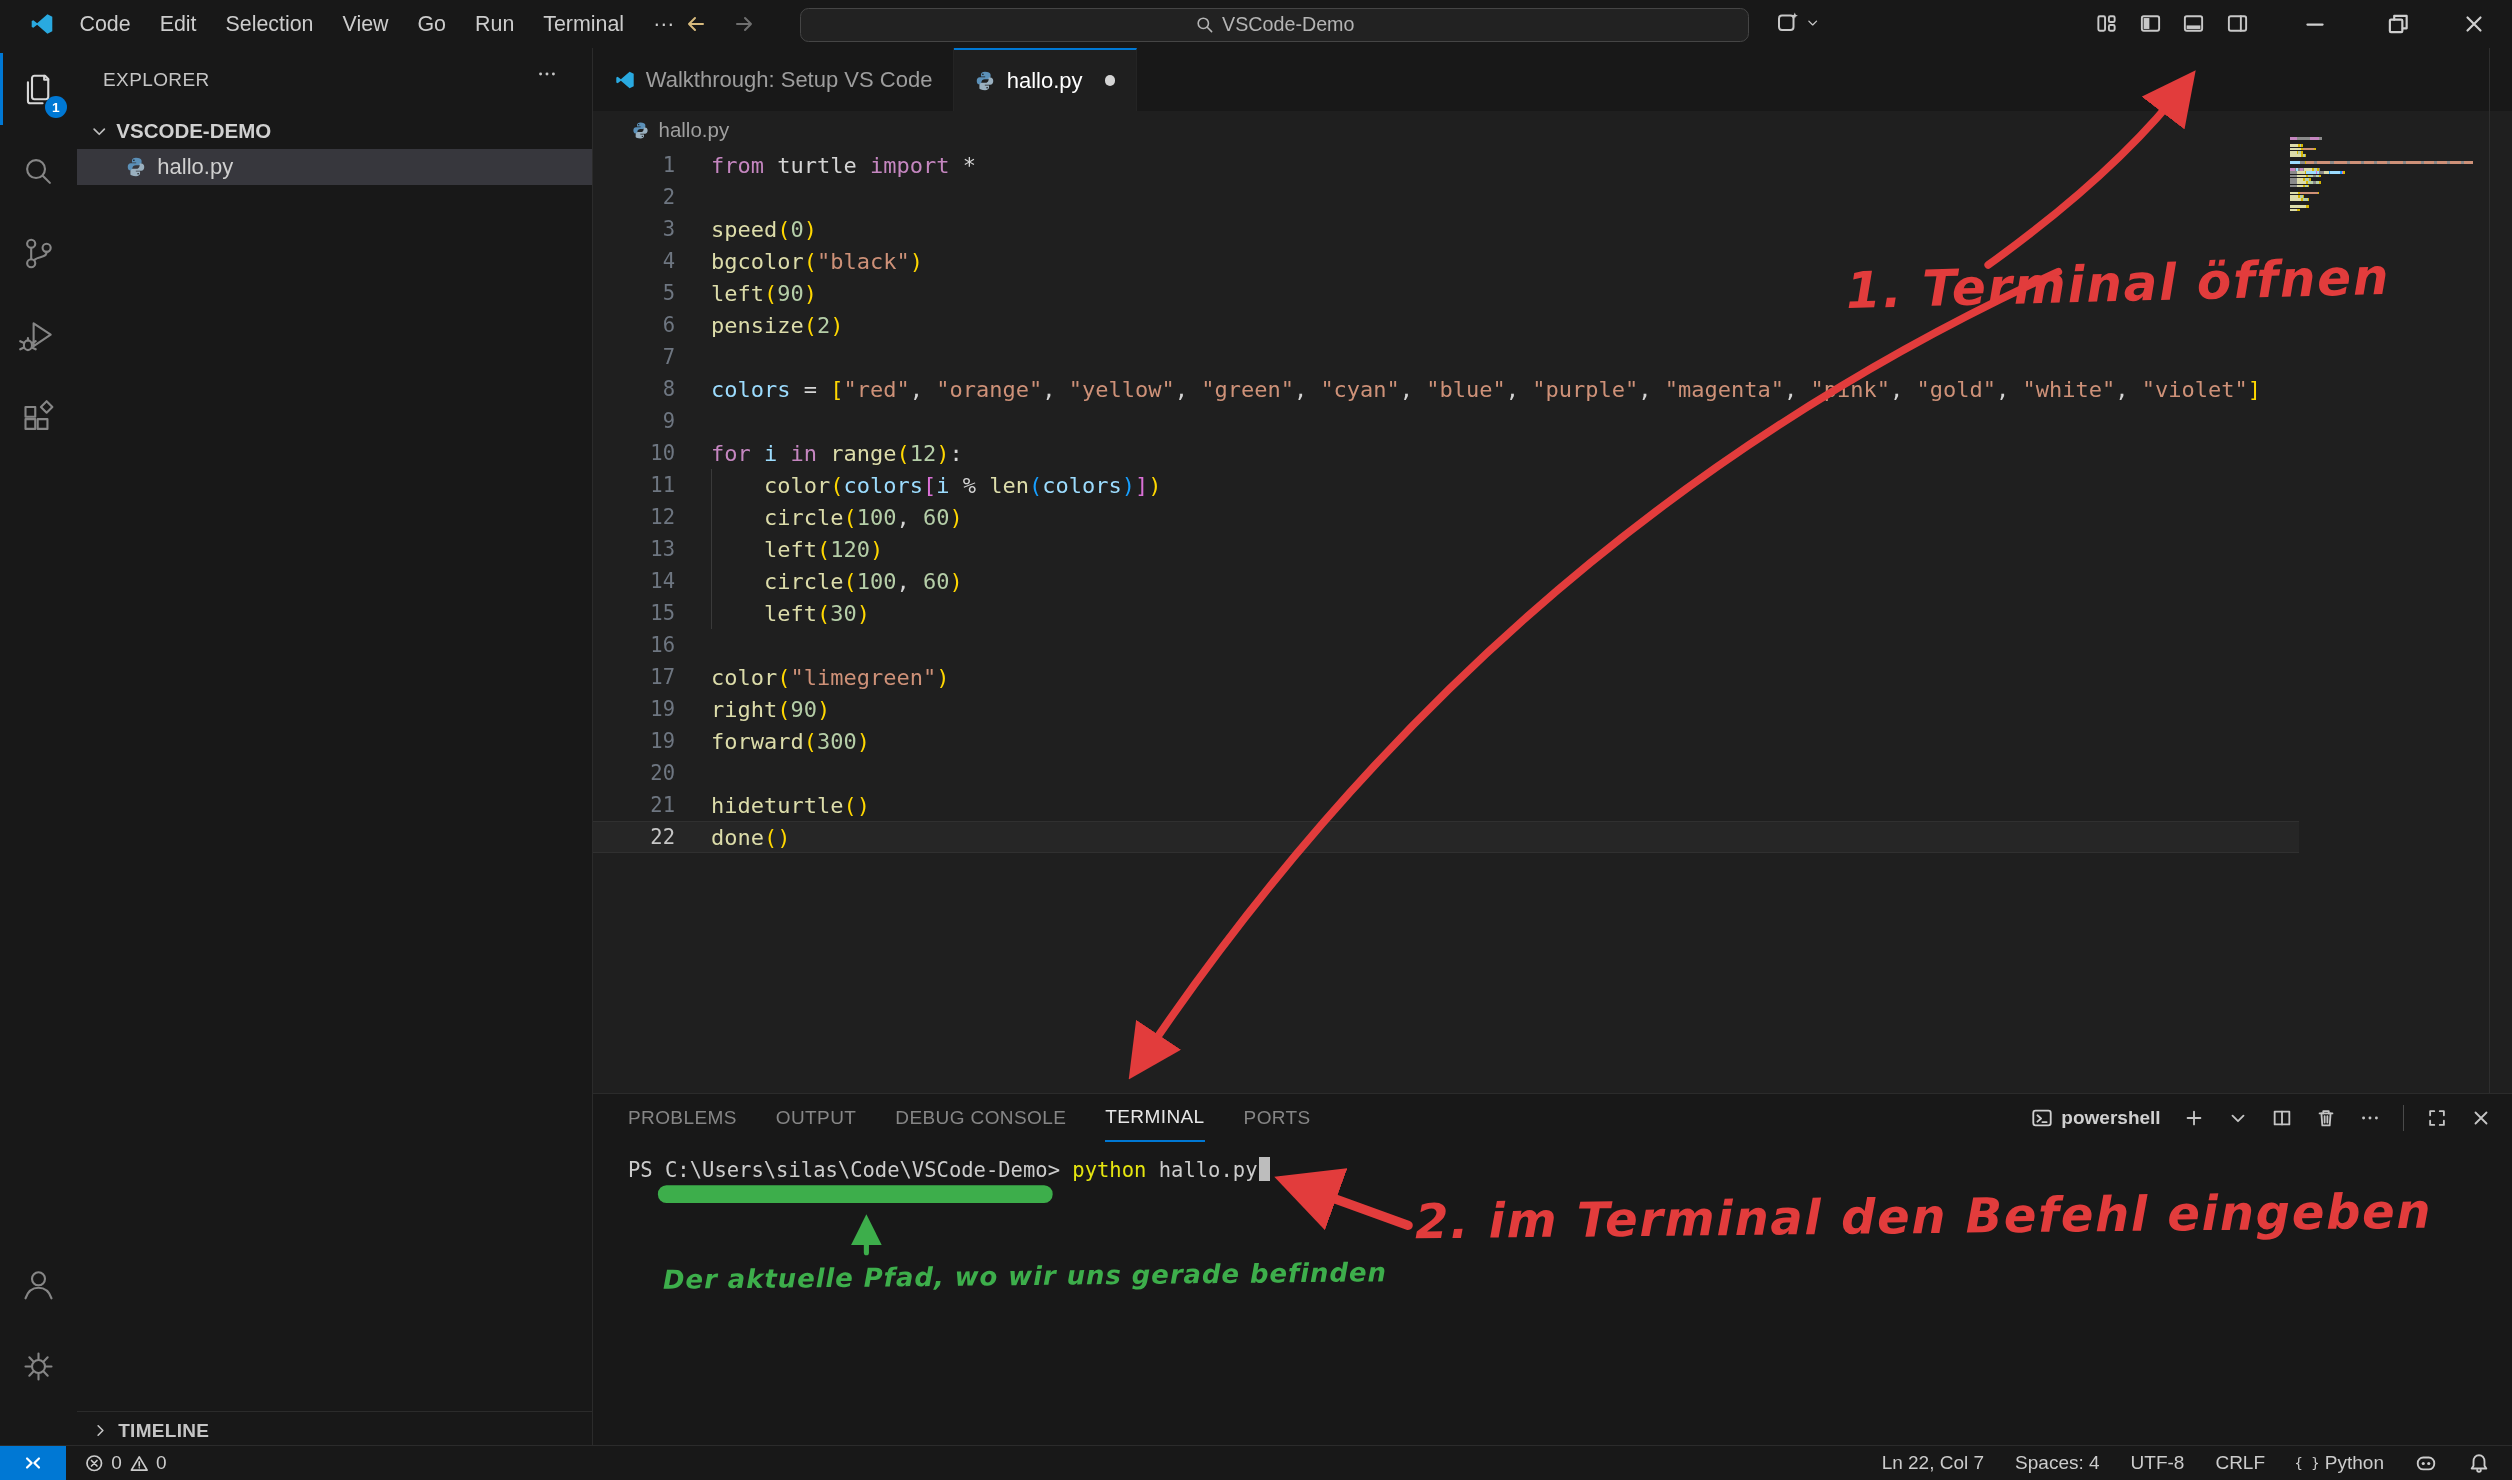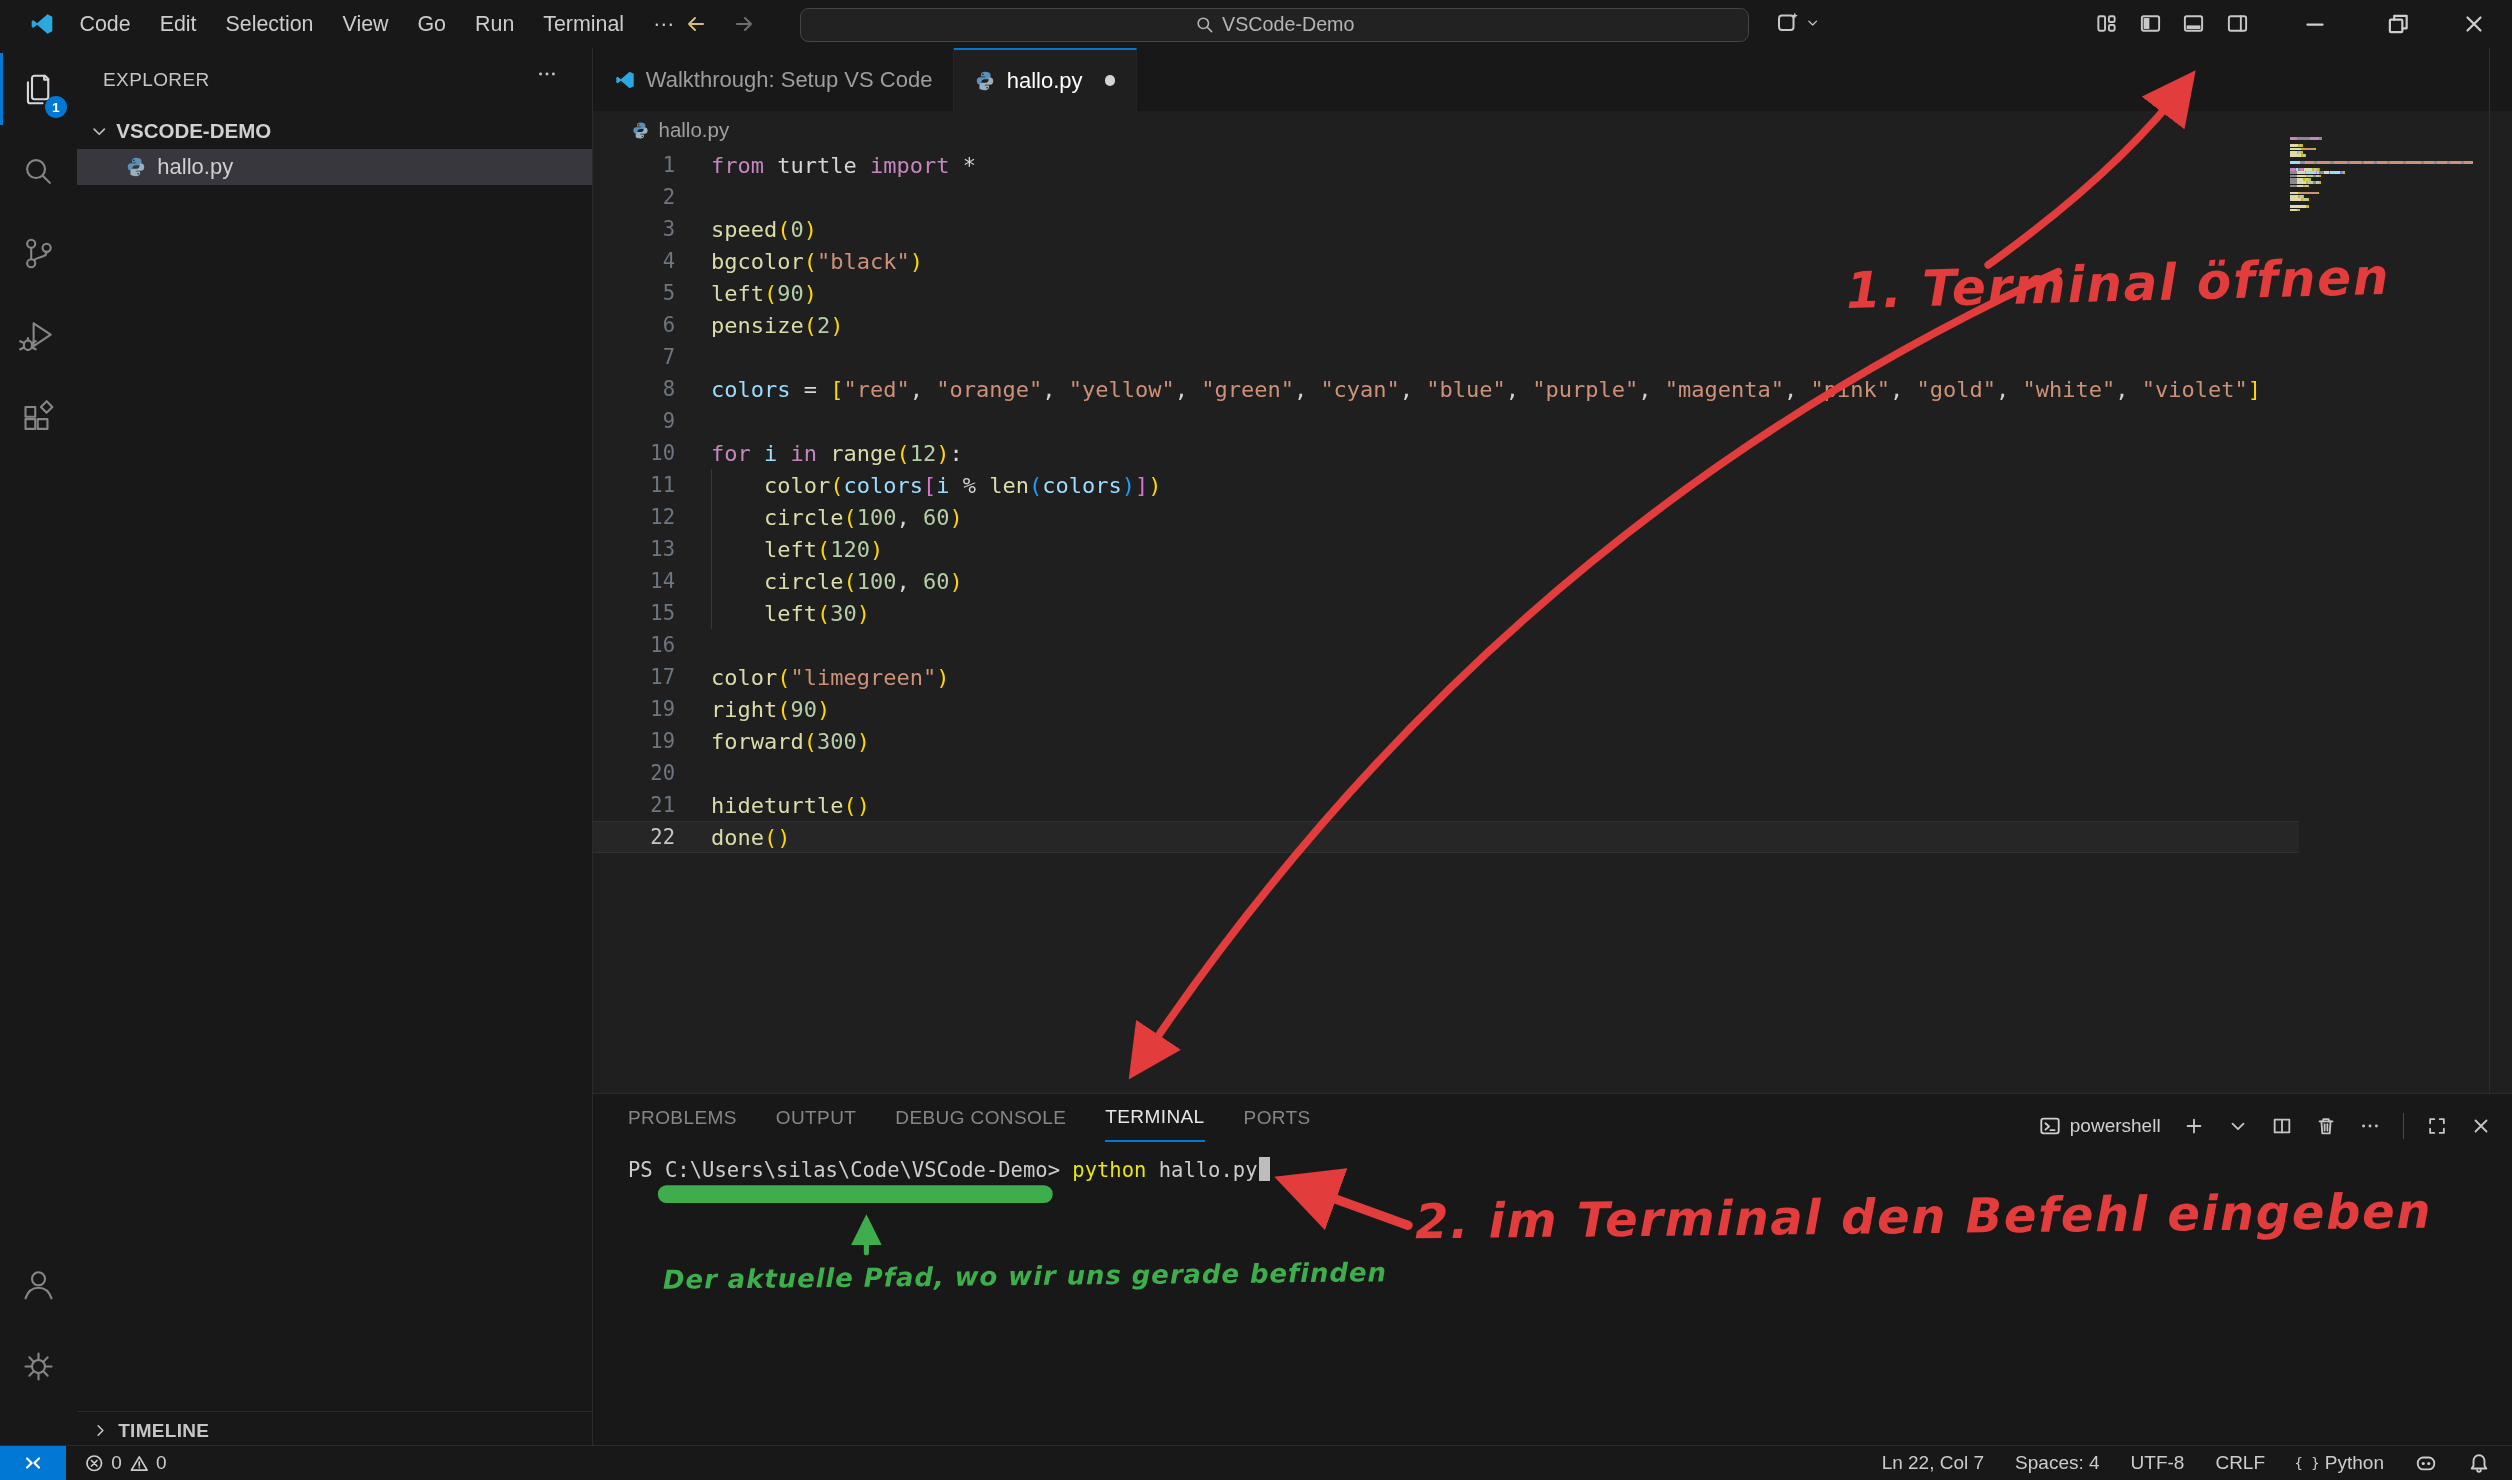--- a/index.html
+++ b/index.html
@@ -69,21 +69,21 @@
   .tok.var{color:#9cdcfe}.tok.pln{color:#d4d4d4}.tok.b1{color:#ffd700}.tok.b2{color:#da70d6}.tok.b3{color:#179fff}
   .minimap{position:absolute;left:1697px;top:89px;width:195px;}
   .mm-row{display:flex;height:3.4px;align-items:center;}
   .mm-seg{height:2.6px;}
   .editor-edge{position:absolute;left:1896px;top:0;bottom:0;width:0.9px;background:#2e2e2e;}
   
   .panel{position:absolute;left:593px;top:1093px;width:1919px;height:352px;background:#181818;border-top:0.9px solid #2b2b2b;box-sizing:border-box;}
   .panel-tabs{position:absolute;left:35px;top:0;height:48px;display:flex;gap:39px;align-items:center;}
   .ptab{font-size:19px;letter-spacing:0.4px;color:#868686;height:48px;display:flex;align-items:center;box-sizing:border-box;}
   .ptab.active{color:#e7e7e7;border-bottom:2.6px solid #0078d4;}
-  .panel-controls{position:absolute;right:20.5px;top:8px;height:48px;display:flex;align-items:center;gap:22px;color:#c5c5c5;}
+  .panel-controls{position:absolute;right:20.5px;top:0;height:48px;display:flex;align-items:center;gap:22px;color:#c5c5c5;font-weight:bold;}
   .panel-controls .icon{width:22px;height:22px;}
   .pc-shell{display:flex;align-items:center;gap:8.5px;font-size:19px;color:#d0d0d0;}
   .pc-divider{width:0.9px;height:26px;background:#4a4a4a;}
   .term-line{position:absolute;left:35px;top:63px;font-family:"DejaVu Sans Mono",monospace;font-size:20.5px;white-space:pre;color:#cccccc;}
   .term-line .yel{color:#e5e510;}
   .cursor{display:inline-block;width:11px;height:24px;background:#bdbdbd;vertical-align:-4.3px;margin-left:1.7px;}
   
   .statusbar{position:absolute;left:0;top:1445px;width:2512px;height:35px;background:#181818;border-top:0.9px solid #2b2b2b;box-sizing:border-box;font-size:19px;color:#cccccc;}
   .remote{position:absolute;left:0;top:0;width:66px;height:34px;background:#0078d4;display:flex;align-items:center;justify-content:center;color:#fff;}
   .remote .icon{width:22px;height:22px;}

